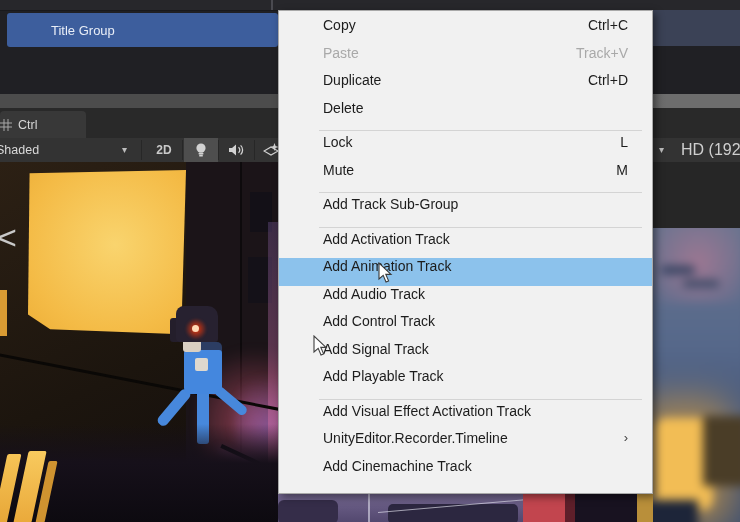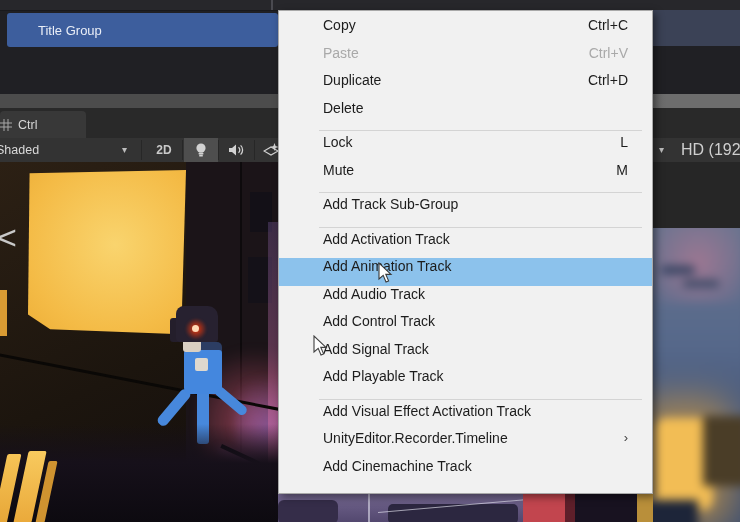--- a/index.html
+++ b/index.html
@@ -10,21 +10,21 @@
   }
   .abs{position:absolute;}
 
   
   .timeline{left:0;top:0;width:740px;height:94px;background:#202024;}
   .tl-topstrip{left:0;top:0;width:740px;height:10px;background:#27272b;border-bottom:1px solid #19191c;}
   .tl-divider{left:271px;top:0;width:2px;height:10px;background:#4a4a50;}
   .tl-right-row{left:653px;top:10px;width:87px;height:36px;background:#3b4256;}
   .track-title{
     left:7px;top:13px;width:271px;height:34px;background:#3d5e9d;border-radius:3px;
-    color:#e9eef7;font-size:13px;display:flex;align-items:center;padding-left:31px;box-sizing:border-box;
+    color:#e9eef7;font-size:13px;display:flex;align-items:center;padding-left:44px;box-sizing:border-box;
   }
 
   
   .splitter{left:0;top:94px;width:740px;height:14px;
     background:linear-gradient(90deg,#4c4c4c 0%,#4c4c4c 62%,#6d6d6d 90%,#6d6d6d 100%);}
 
   
   .tabbar{left:0;top:108px;width:740px;height:30px;background:#292929;}
   .scene-tab{left:0;top:3px;height:27px;width:86px;background:#383838;border-radius:4px 4px 0 0;
     display:flex;align-items:center;gap:6px;padding-left:3px;box-sizing:border-box;
@@ -260,21 +260,21 @@
   </div>
 </div>
 
 <div class="abs menu">
   <div class="mi">
     <span>Copy</span>
     <span class="sc">Ctrl+C</span>
   </div>
   <div class="mi disabled">
     <span>Paste</span>
-    <span class="sc">Ctrl+V</span>
+    <span class="sc">Track+V</span>
   </div>
   <div class="mi">
     <span>Duplicate</span>
     <span class="sc">Ctrl+D</span>
   </div>
   <div class="mi">
     <span>Delete</span>
   </div>
   <div class="msep"></div>
   <div class="mi">

